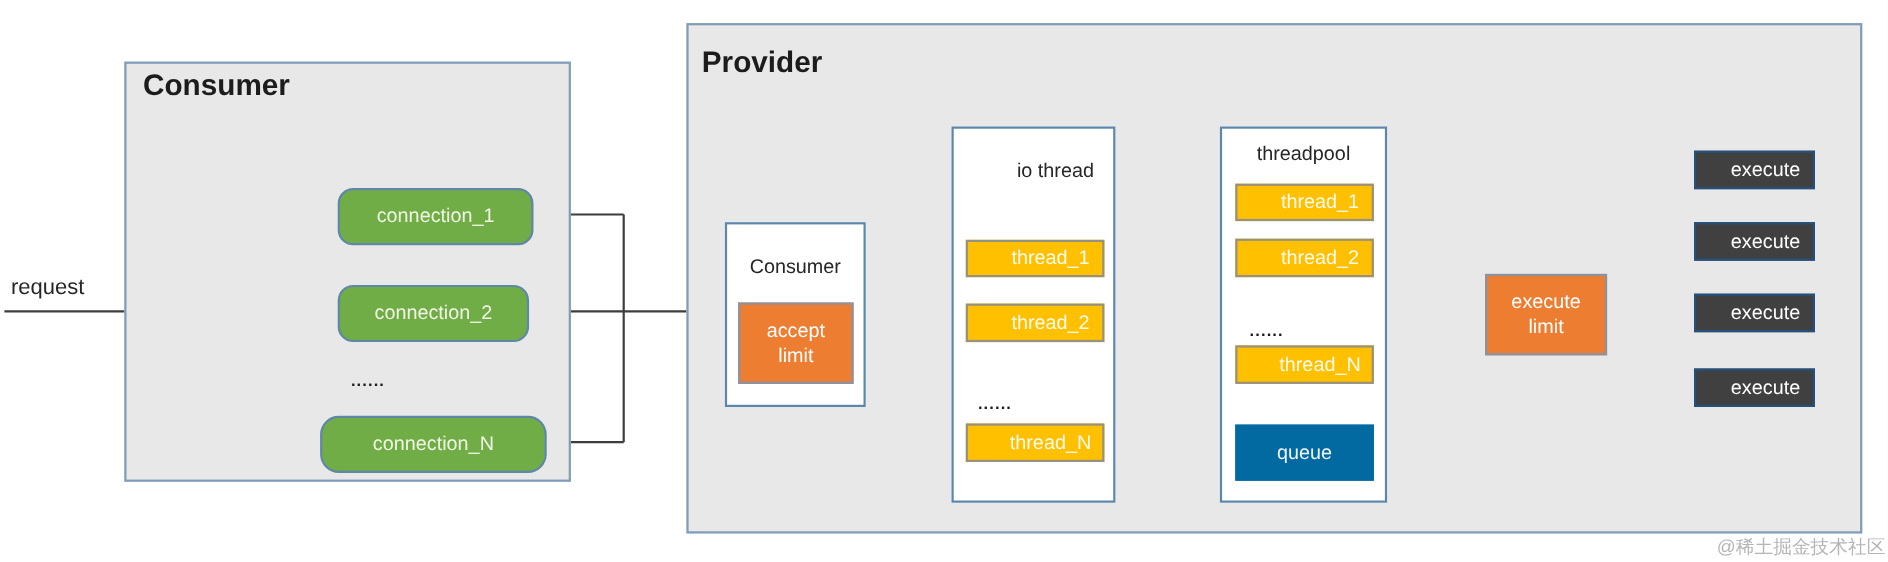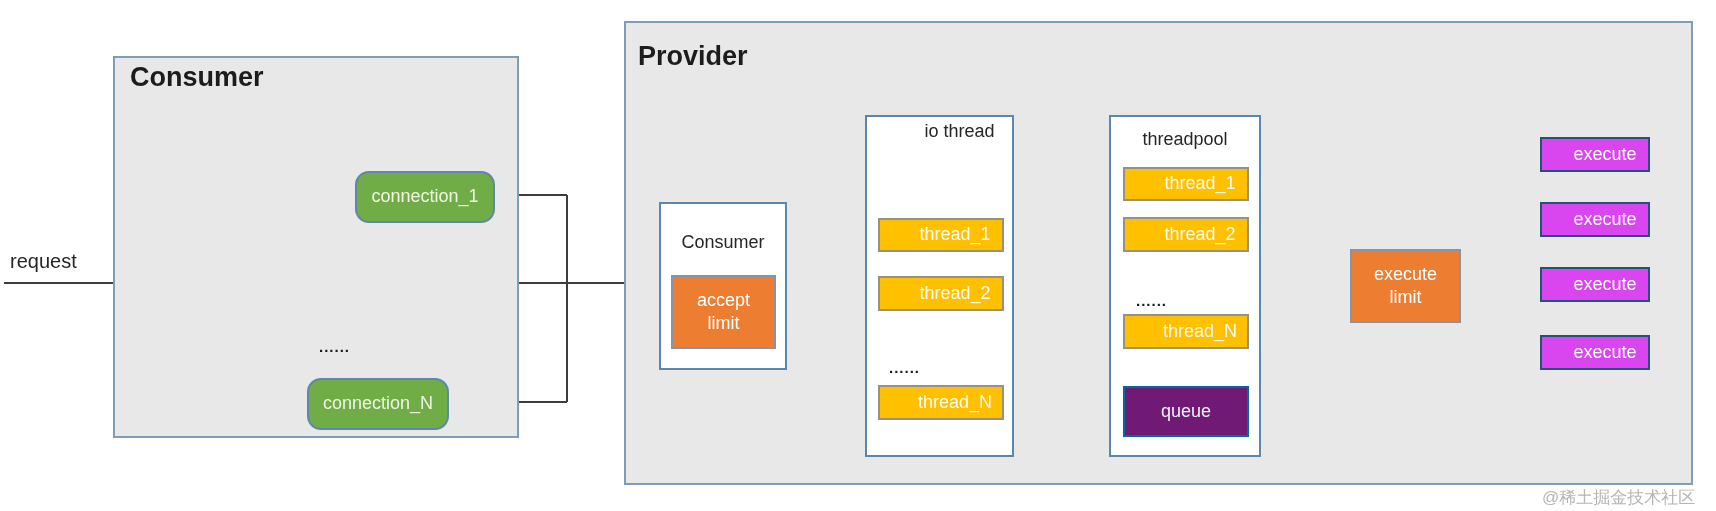--- a/index.html
+++ b/index.html
@@ -23,32 +23,32 @@
     font-size:18px; color:#262626; white-space:nowrap;
   }
   .box {
     position:absolute; box-sizing:border-box;
     display:flex; align-items:center; justify-content:center;
     text-align:center; font-size:18px; line-height:1.3; white-space:nowrap;
   }
   .orange  { background:#ED7D31; border:2px solid #8a93a3; color:#ffffff; }
   .green   { background:#70AD47; border:2px solid #5f87a8; border-radius:14px; color:#f1f6e4; }
   .yellow  { background:#FFC000; border:2px solid #99917f; color:#fdfaf0;padding-left:28px; }
-  .bluebox { background:#701a75; border:2px solid #0369a1; color:#eef4fb; }
-  .blackbox{ background:#d946ef; border:2px solid #24507c; color:#ffffff;padding-left:20px; }
+  .bluebox { background:#0369a1; border:2px solid #0369a1; color:#eef4fb; }
+  .blackbox{ background:#404040; border:2px solid #24507c; color:#ffffff;padding-left:20px; }
   .limit-text { display:inline-block; max-width:82px; white-space:normal; }
   .dots {
     position:absolute; font-weight:bold; font-size:15px; color:#1a1a1a;
     letter-spacing:1px; white-space:nowrap;
   }
   .request-label {
     position:absolute; font-size:20px; color:#262626; text-align:left; white-space:nowrap;
   }
   .watermark {
-    position:absolute; font-size:17px; color:#b5b5b5; text-align:left; white-space:nowrap;
+    position:absolute; font-size:17px; color:#b5b5b5; text-align:right; white-space:nowrap;
   }
   svg.wires { position:absolute; left:0; top:0; pointer-events:none; }
   svg.wires line, svg.wires polyline { stroke:#3d3d3d; stroke-width:2; fill:none; }
 </style>
 </head>
 <body>
 
 <div class="canvas">
 
   <svg class="wires" width="1716" height="511">
@@ -96,41 +96,44 @@
       <polyline points="1523,275 1536,283 1523,291"></polyline>
     </g>
   </svg>
 
   <div class="request-label" style="left:10px; top:250px; width:86px;">request</div>
 
   <div class="container" style="left:113px; top:56px; width:406px; height:382px;">
     <div class="container-title" style="left:15px; top:4px;">Consumer</div>
 
 
-    <div class="box green" style="left:192px; top:113px; width:140px; height:52px;margin-left:48px;">
+    <div class="box green" style="left:192px; top:113px; width:178px; height:52px;">
       <span>connection_1</span>
     </div>
+    <div class="box green" style="left:192px; top:201px; width:174px; height:52px;">
+      <span>connection_2</span>
+    </div>
     <div class="dots" style="left:204px; top:280px;">......</div>
-    <div class="box green" style="left:192px; top:320px; width:142px; height:52px;">
+    <div class="box green" style="left:176px; top:320px; width:206px; height:52px;border-radius:17px;">
       <span>connection_N</span>
     </div>
   </div>
 
   <div class="container" style="left:624px; top:21px; width:1069px; height:464px;">
     <div class="container-title" style="left:12px; top:18px;">Provider</div>
 
     <div class="whitebox" style="left:33px; top:179px; width:128px; height:168px;">
       <div class="whitebox-title" style="top:28px;">Consumer</div>
       <div class="box orange" style="left:10px; top:71px; width:105px; height:74px;">
         <span class="limit-text">accept limit</span>
       </div>
     </div>
 
     <div class="whitebox" style="left:239px; top:92px; width:149px; height:342px;">
-      <div class="whitebox-title" style="top:4px;padding-left:40px;">io thread</div>
+      <div class="whitebox-title" style="top:28px;padding-left:40px;">io thread</div>
       <div class="box yellow" style="left:11px; top:101px; width:126px; height:34px;">
         <span>thread_1</span>
       </div>
       <div class="box yellow" style="left:11px; top:159px; width:126px; height:35px;">
         <span>thread_2</span>
       </div>
       <div class="dots" style="left:22px; top:242px;">......</div>
       <div class="box yellow" style="left:11px; top:268px; width:126px; height:35px;">
         <span>thread_N</span>
       </div>

